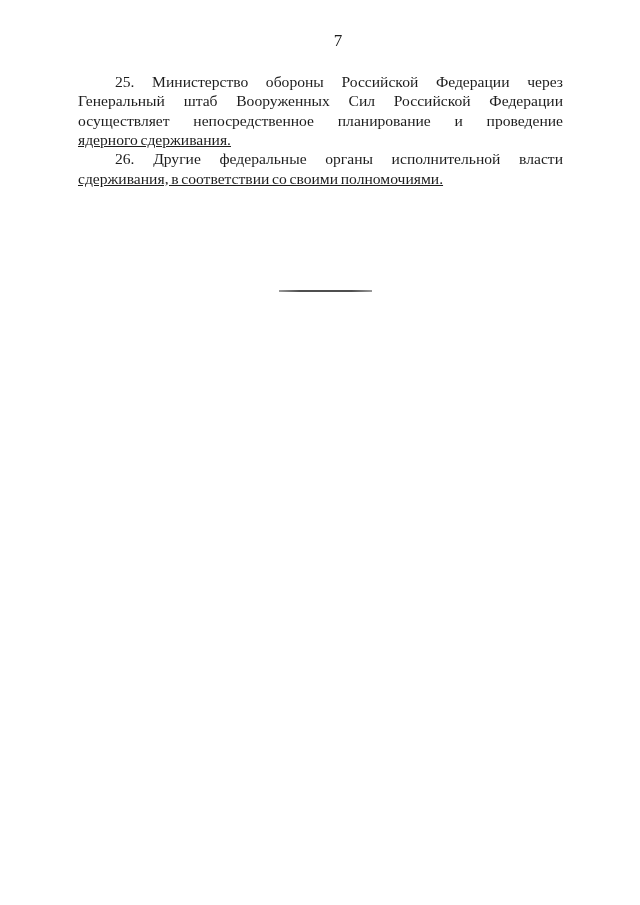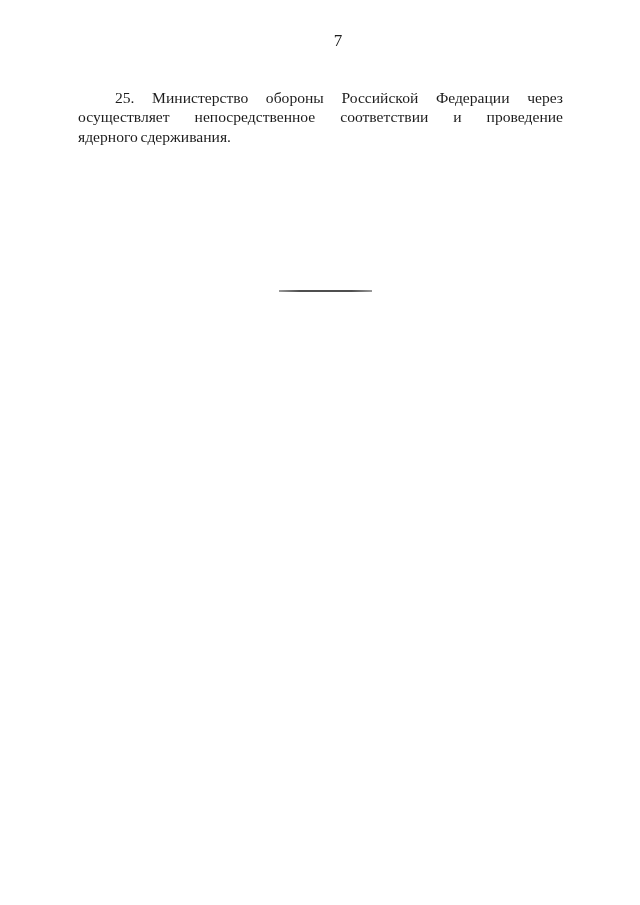--- a/index.html
+++ b/index.html
@@ -20,21 +20,21 @@
     position: absolute;
     top: 31px;
     left: 300px;
     width: 76px;
     text-align: center;
     font-size: 17px;
     line-height: 20px;
   }
   .text-block {
     position: absolute;
-    top: 88px;
+    top: 72px;
     left: 78px;
     width: 485px;
     font-size: 15.6px;
     line-height: 19.35px;
     word-spacing: -1.2px;
   }
   .para {
     margin: 0;
     padding: 0;
   }
@@ -42,20 +42,21 @@
     display: block;
     text-align: justify;
     text-align-last: justify;
   }
   .line-indent {
     text-indent: 37px;
   }
   .line-last {
     text-align: right;
     text-align-last: left;
+    text-decoration: underline;
   }
   .divider {
     position: absolute;
     top: 290px;
     left: 279px;
     width: 93px;
     height: 2px;
     background: linear-gradient(90deg,
       #9a9a9a 0%,
       var(--divider-color, #4f4f4f) 22%,
@@ -67,24 +68,27 @@
 <body>
 
 <div class="page" style="--text-color: #1d1d1d; --background-color: #ffffff; --divider-color: #4f4f4f;">
 
   <div class="page-number">7</div>
 
   <div class="text-block">
 
     <p class="para">
       <span class="line line-indent">25.&nbsp;Министерство обороны Российской Федерации через</span>
-      <span class="line">осуществляет непосредственное соответствии и проведение</span>
+      <span class="line">Генеральный штаб Вооруженных Сил Российской Федерации</span>
+      <span class="line">осуществляет непосредственное планирование и проведение</span>
       <span class="line line-last">ядерного сдерживания.</span>
     </p>
 
     <p class="para">
+      <span class="line line-indent">26.&nbsp;Другие федеральные органы исполнительной власти</span>
+      <span class="line line-last">сдерживания, в соответствии со своими полномочиями.</span>
     </p>
 
   </div>
 
   <div class="divider"></div>
 
 </div>
 
 </body></html>

